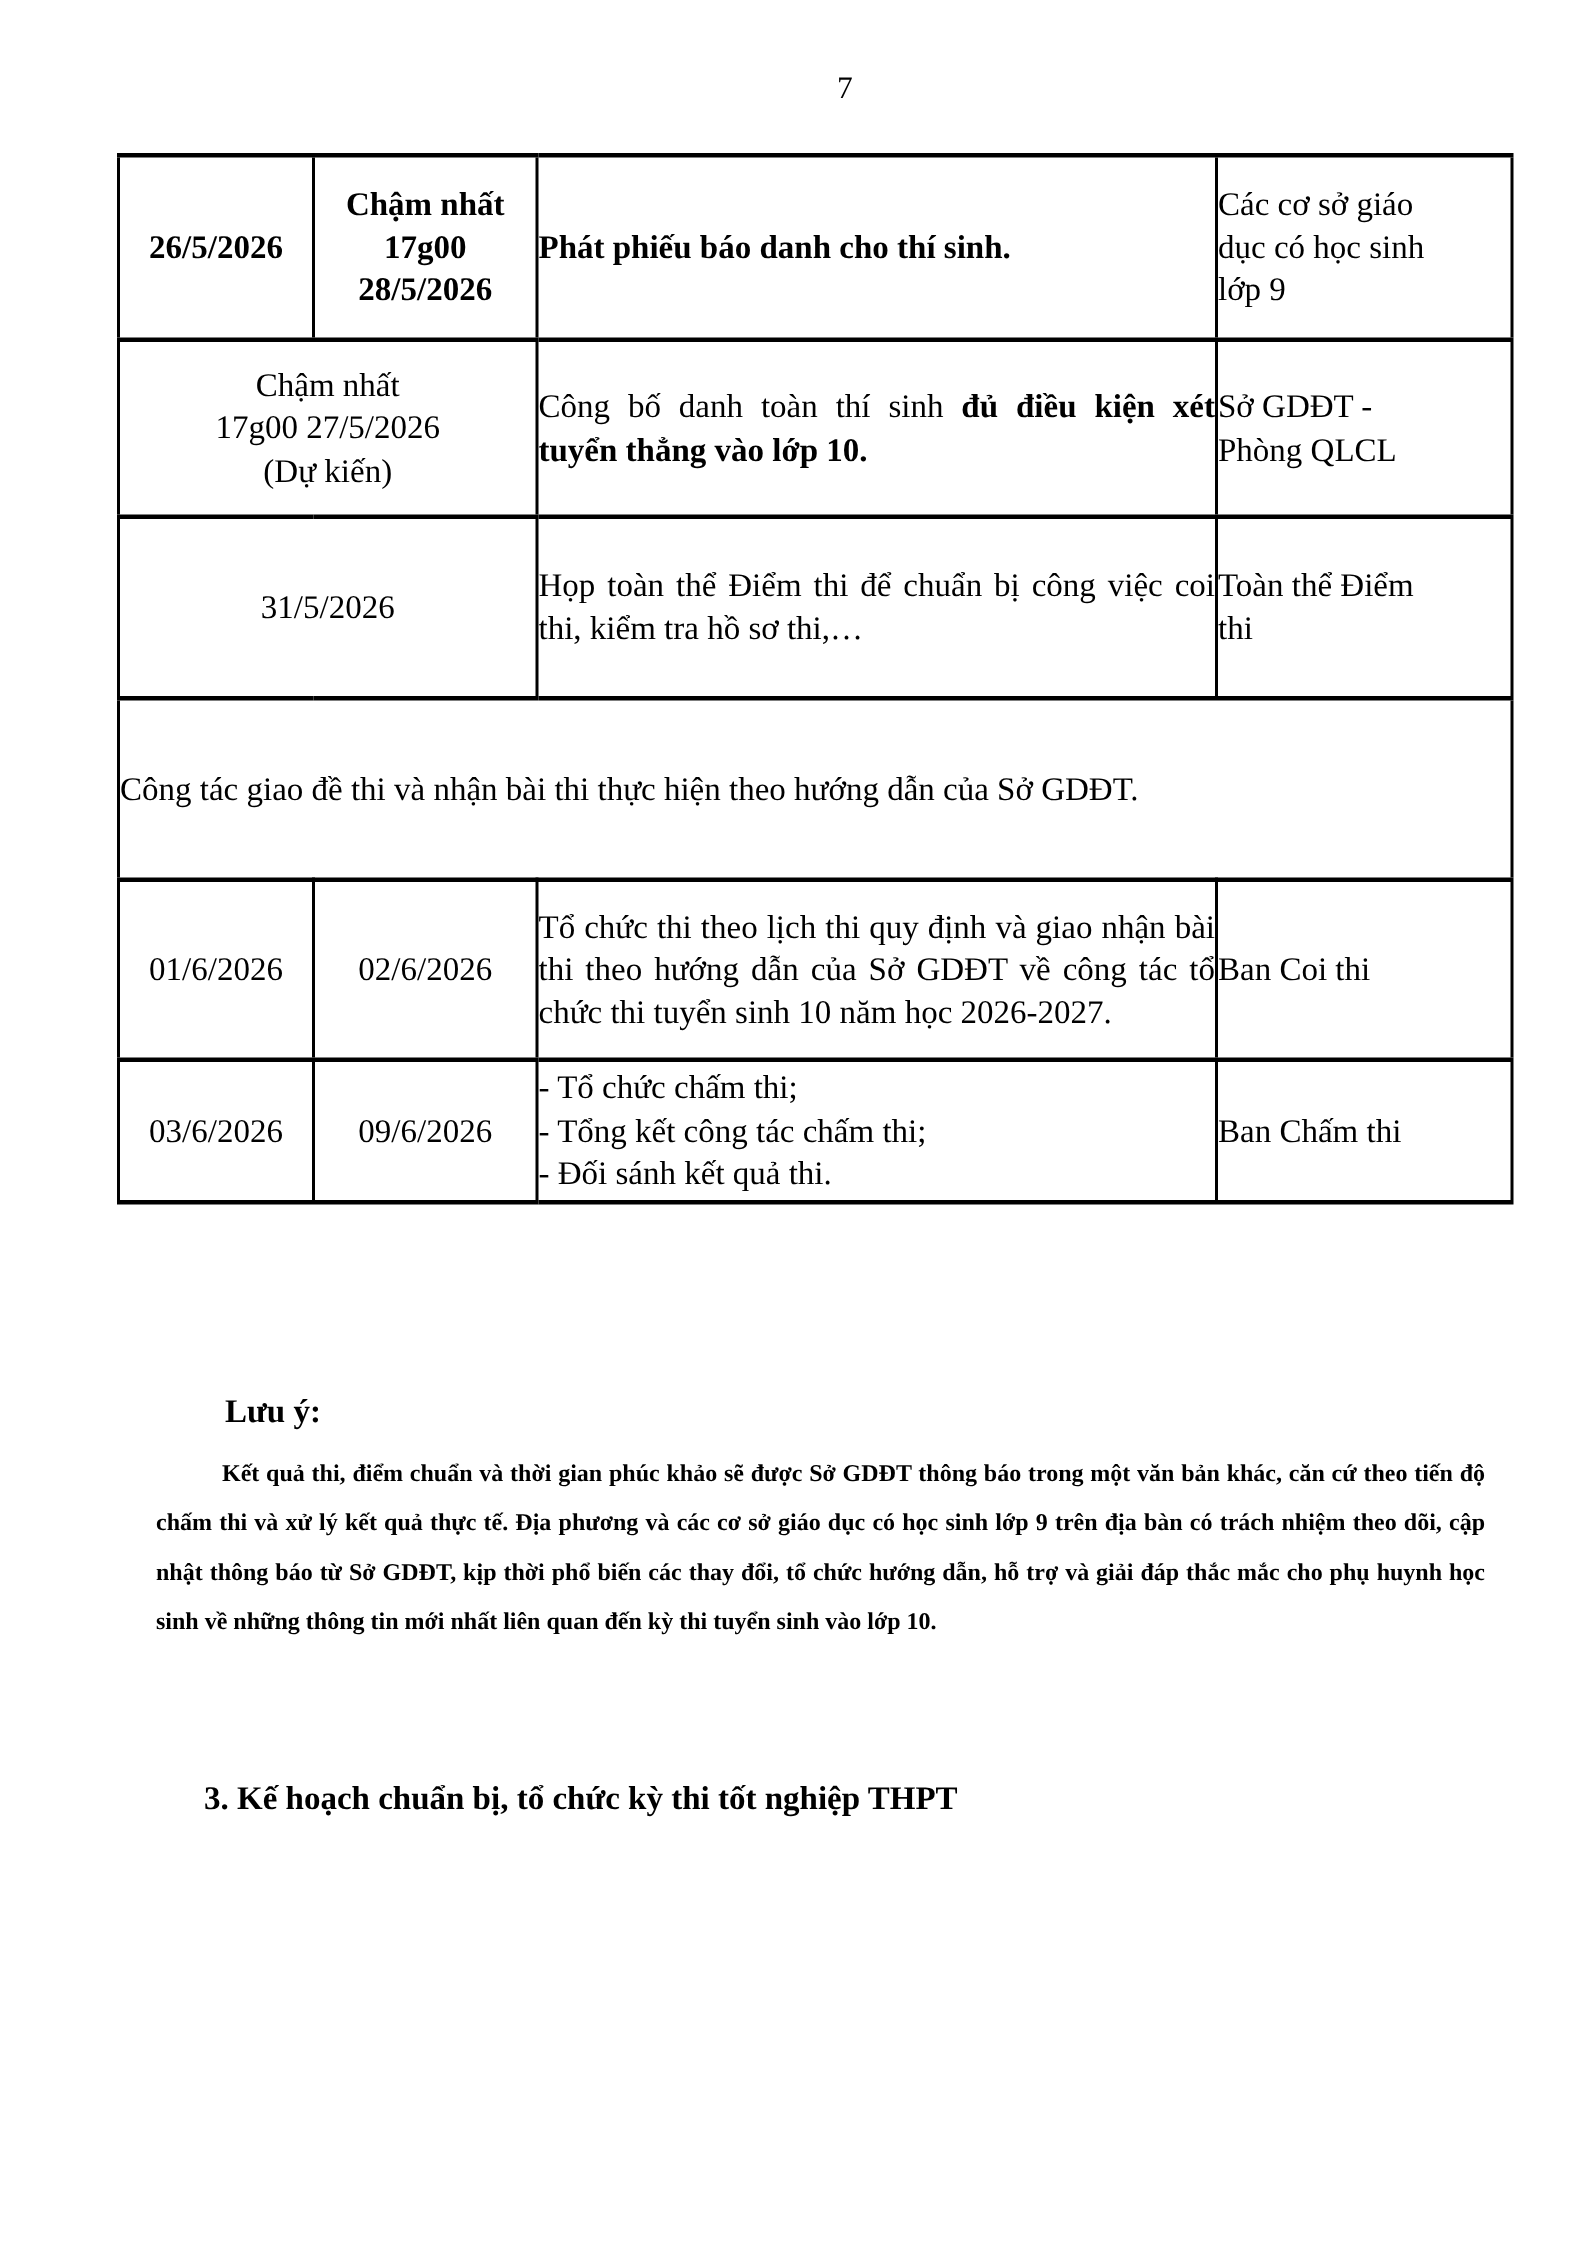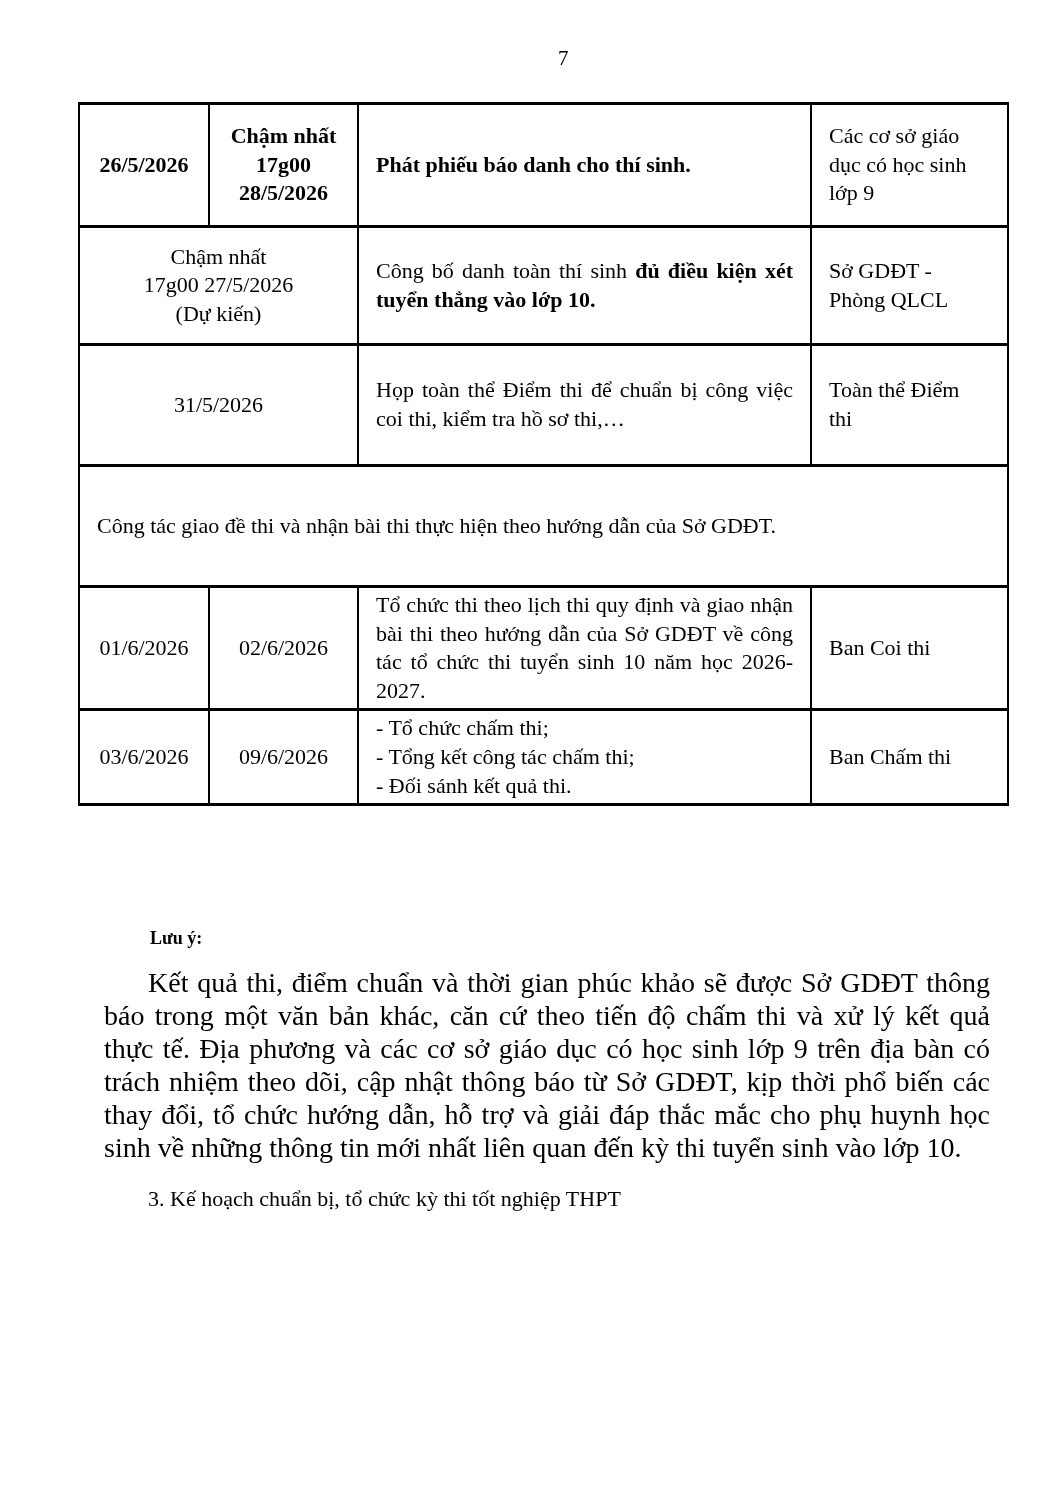--- a/index.html
+++ b/index.html
@@ -30,59 +30,60 @@
     border-collapse: collapse;
     table-layout: fixed;
   }
   table.schedule td {
     border: 2px solid #000;
     border-top-width: 3px;
     border-bottom-width: 3px;
     font-size: 22px;
     line-height: 1.3;
     vertical-align: middle;
-    padding: 3px 17px;
+    padding: 3px 0;
     overflow: hidden;
   }
   tr.r1 { height: 123px; }
   tr.r2 { height: 118px; }
   tr.r3 { height: 122px; }
   tr.r4 { height: 121px; }
   tr.r5 { height: 121px; }
   tr.r6 { height: 120px; }
   tr.r7 { height: 84px; }
   td.c-date  { text-align: center; padding: 3px 4px; }
   td.c-task  { text-align: justify; margin-left: 42px; }
   td.c-unit  { text-align: left; padding: 3px 8px; }
   td.c-note  { text-align: left; }
   .bold { font-weight: bold; }
   .line { display: block; }
   .note-label {
     position: absolute;
     left: 150px;
     top: 928px;
-    font-size: 18px;
+    font-size: 22px;
     font-weight: bold;
   }
   .note-paragraph {
     position: absolute;
     left: 104px;
     top: 966px;
     width: 886px;
-    font-size: 28px;
+    font-size: 16px;
     line-height: 33px;
     text-align: justify;
     text-indent: 44px;
+    font-weight: bold;
   }
   .section-heading {
     position: absolute;
-    left: 148px;
+    left: 136px;
     top: 1186px;
     font-size: 22px;
-    font-weight: normal;
+    font-weight: bold;
   }
 </style>
 </head>
 <body>
 
 <div class="doc-page">
 
   <div class="page-number">7</div>
 
   <table class="schedule">

